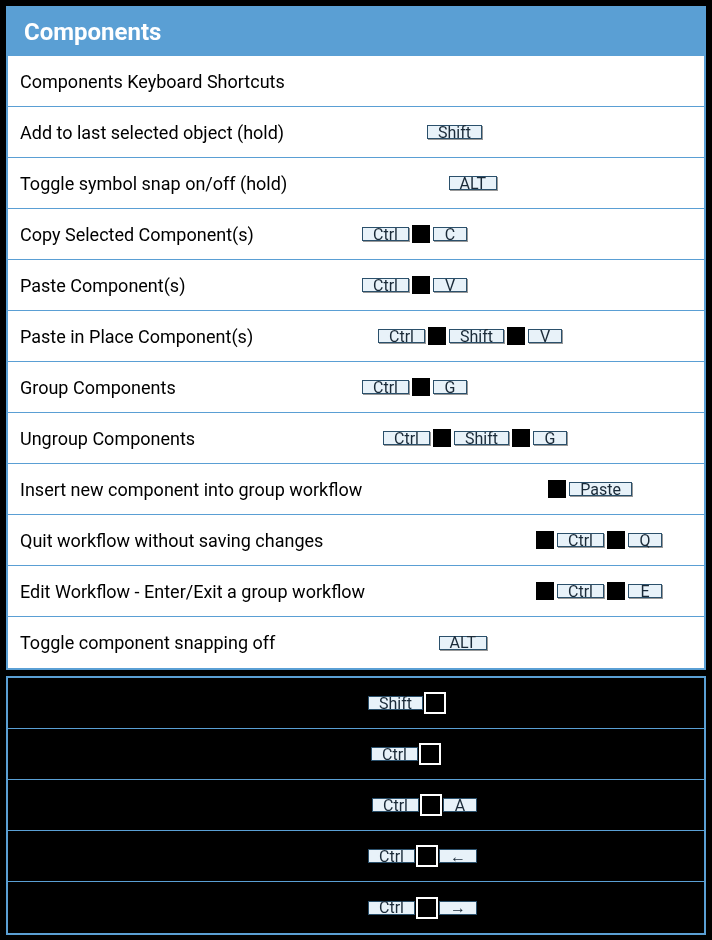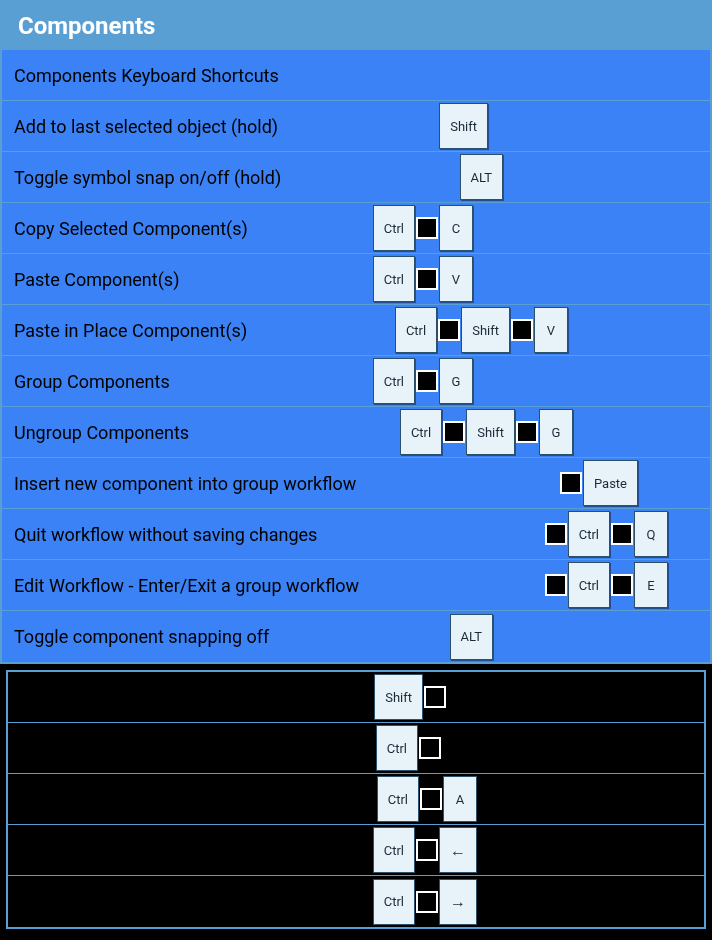--- a/index.html
+++ b/index.html
@@ -4,22 +4,23 @@
 <style>
   * { box-sizing: border-box; margin: 0; padding: 0; }
   body {
     background: #000;
     font-family: -apple-system, "Segoe UI", Roboto, Arial, sans-serif;
     width: 712px;
     height: 940px;
     overflow: hidden;
   }
   .panel {
+    margin: 6px;
     border: 2px solid #5a9fd4;
-    background: #3b82f6;
+    background: #ffffff;
   }
   .header {
     background: #5a9fd4;
     color: #fff;
     font-weight: 700;
     font-size: 24px;
     padding: 10px 16px;
   }
   .row {
     display: flex;
@@ -45,22 +46,22 @@
     border-top: 2px solid #5a9fd4;
     background: #000;
   }
   .key {
     display: inline-flex;
     align-items: center;
     justify-content: center;
     background: #e8f2f9;
     border: 1px solid #2b506b;
     color: #1a2a38;
-    font-size: 13px;
-    height: 46px;
+    font-size: 16px;
+    height: 14px;
     padding: 0 10px;
     min-width: 34px;
     box-shadow: 1px 1px 0 rgba(0,0,0,0.4);
   }
   .plus {
     display: inline-flex;
     align-items: center;
     justify-content: center;
     color: #000;
     background: #000;

